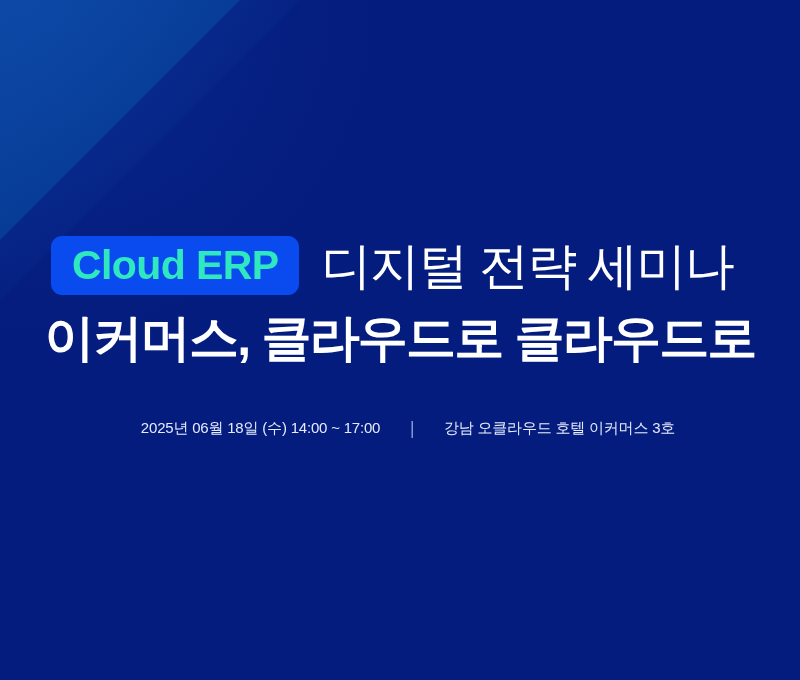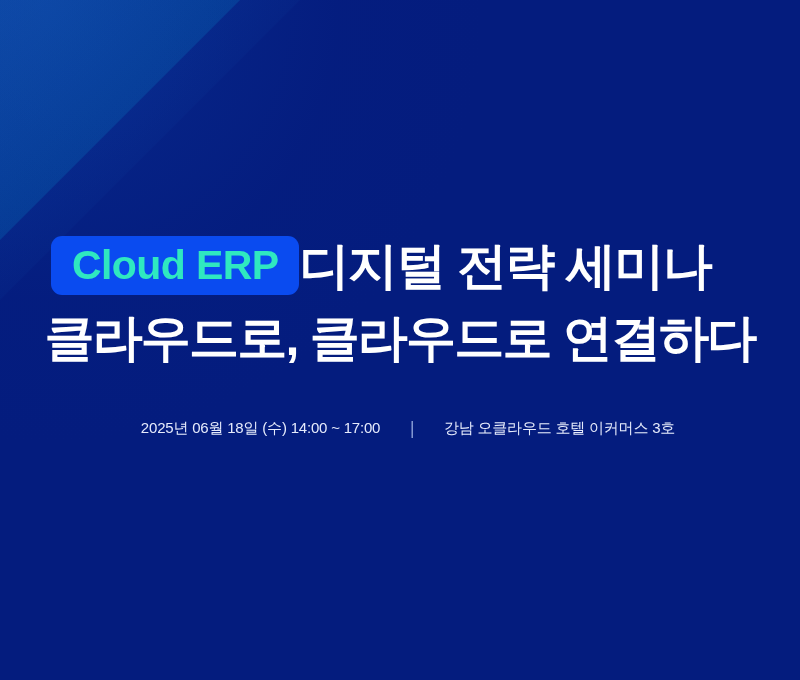--- a/index.html
+++ b/index.html
@@ -83,23 +83,24 @@
     background: #0a4bf0;
     color: #2fe8c0;
     font-size: 41px;
     font-weight: 700;
     letter-spacing: -0.6px;
     line-height: 1;
     white-space: nowrap;
     box-sizing: border-box;
   }
   .headline-1 {
+    margin-left: 22px;
     color: #ffffff;
     font-size: 50px;
-    font-weight: 700;
+    font-weight: 400;
     letter-spacing: -1.6px;
     line-height: 1;
     white-space: nowrap;
   }
 
   
   .headline-2 {
     position: absolute;
     left: 0;
     top: 309px;
@@ -149,21 +150,21 @@
   <div class="bg-wedge-soft"></div>
   <div class="bg-glow"></div>
 
   <div class="content">
 
     <div class="headline-row">
       <span class="badge">Cloud ERP</span>
       <span class="headline-1">디지털 전략 세미나</span>
     </div>
 
-    <div class="headline-2">클라우드로, 클라우드로 연결하다</div>
+    <div class="headline-2">이커머스, 클라우드로 클라우드로</div>
 
     <div class="meta-row">
       <span class="meta-date">2025년 06월 18일 (수) 14:00 ~ 17:00</span>
       <span class="meta-divider">|</span>
       <span class="meta-venue">강남 오클라우드 호텔 이커머스 3호</span>
     </div>
 
   </div>
 </div>
 

